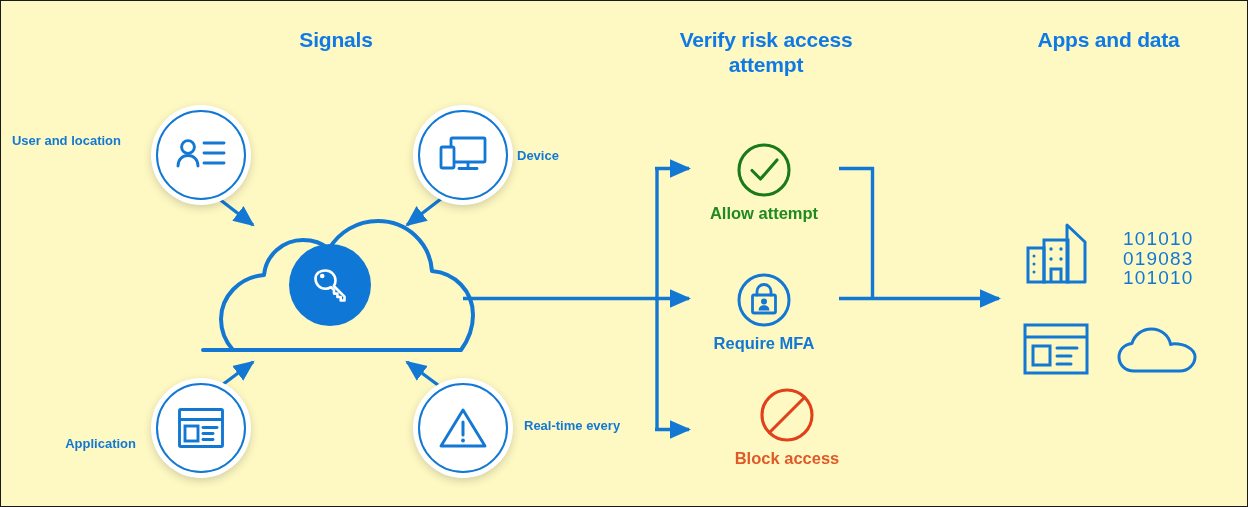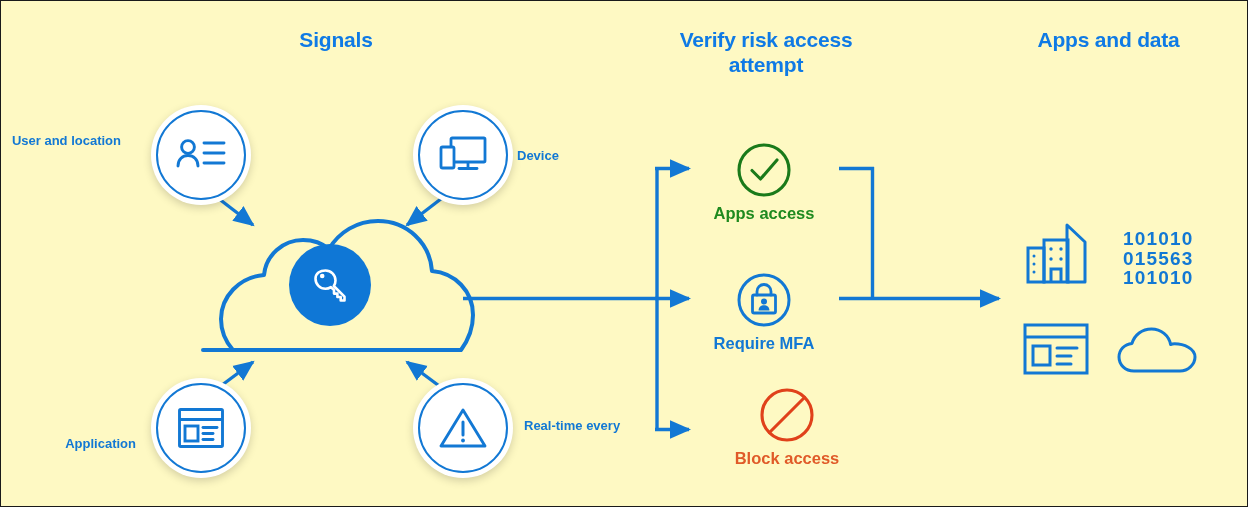--- a/index.html
+++ b/index.html
@@ -234,21 +234,21 @@
   </div>
   <div class="signal-label" id="label-risk">Real-time every</div>
 
   <div class="decision" id="dec-allow">
     <div class="dicon">
       <svg width="58" height="58" viewBox="0 0 58 58">
         <circle cx="29" cy="29" r="25" fill="none" stroke="#1a7a1a" stroke-width="3.1"></circle>
         <path d="M17 29.5 L25.5 38 L42 19" fill="none" stroke="#1a7a1a" stroke-width="3.1" stroke-linecap="round" stroke-linejoin="round"></path>
       </svg>
     </div>
-    <div class="dlabel">Apps access</div>
+    <div class="dlabel">Allow attempt</div>
   </div>
 
   <div class="decision" id="dec-mfa">
     <div class="dicon">
       <svg width="58" height="58" viewBox="0 0 58 58">
         <circle cx="29" cy="29" r="25" fill="none" stroke="#1278d4" stroke-width="3"></circle>
         <path d="M22 24 L22 20.5 C22 16.6 25.1 13.5 29 13.5 C32.9 13.5 36 16.6 36 20.5 L36 24" fill="none" stroke="#1278d4" stroke-width="2.8" stroke-linecap="round"></path>
         <rect x="17.5" y="24" width="23" height="18" rx="1.6" fill="none" stroke="#1278d4" stroke-width="2.8"></rect>
         <circle cx="29" cy="30.5" r="3" fill="#1278d4"></circle>
         <path d="M23.6 39.5 C23.6 36 26 34.2 29 34.2 C32 34.2 34.4 36 34.4 39.5 Z" fill="#1278d4"></path>
@@ -274,23 +274,23 @@
     <path d="M28 59 L28 46 L38 46 L38 59" fill="none" stroke="#1278d4" stroke-width="3"></path>
     <circle cx="28" cy="26" r="1.7" fill="#1278d4"></circle>
     <circle cx="38" cy="26" r="1.7" fill="#1278d4"></circle>
     <circle cx="28" cy="36" r="1.7" fill="#1278d4"></circle>
     <circle cx="38" cy="36" r="1.7" fill="#1278d4"></circle>
     <circle cx="11" cy="33" r="1.5" fill="#1278d4"></circle>
     <circle cx="11" cy="41" r="1.5" fill="#1278d4"></circle>
     <circle cx="11" cy="49" r="1.5" fill="#1278d4"></circle>
   </svg>
 
-  <div class="app-icon" id="icon-binary" style="font-family:'Liberation Sans',sans-serif;font-weight:bold;font-size:19px;line-height:19.5px;color:#1278d4;letter-spacing:1.2px;">
+  <div class="app-icon" id="icon-binary" style="font-family:'Liberation Sans',sans-serif;font-weight:normal;font-size:19px;line-height:19.5px;color:#1278d4;letter-spacing:1.2px;">
     <div>101010</div>
-    <div>015563</div>
+    <div>019083</div>
     <div>101010</div>
   </div>
 
   <svg class="app-icon" id="icon-window" width="66" height="52" viewBox="0 0 66 52">
     <rect x="2" y="2" width="62" height="48" fill="none" stroke="#1278d4" stroke-width="3"></rect>
     <line x1="2" y1="14" x2="64" y2="14" stroke="#1278d4" stroke-width="3"></line>
     <rect x="10" y="23" width="17" height="19" fill="none" stroke="#1278d4" stroke-width="3"></rect>
     <line x1="34" y1="25" x2="54" y2="25" stroke="#1278d4" stroke-width="3" stroke-linecap="round"></line>
     <line x1="34" y1="33" x2="48" y2="33" stroke="#1278d4" stroke-width="3" stroke-linecap="round"></line>
     <line x1="34" y1="41" x2="48" y2="41" stroke="#1278d4" stroke-width="3" stroke-linecap="round"></line>

